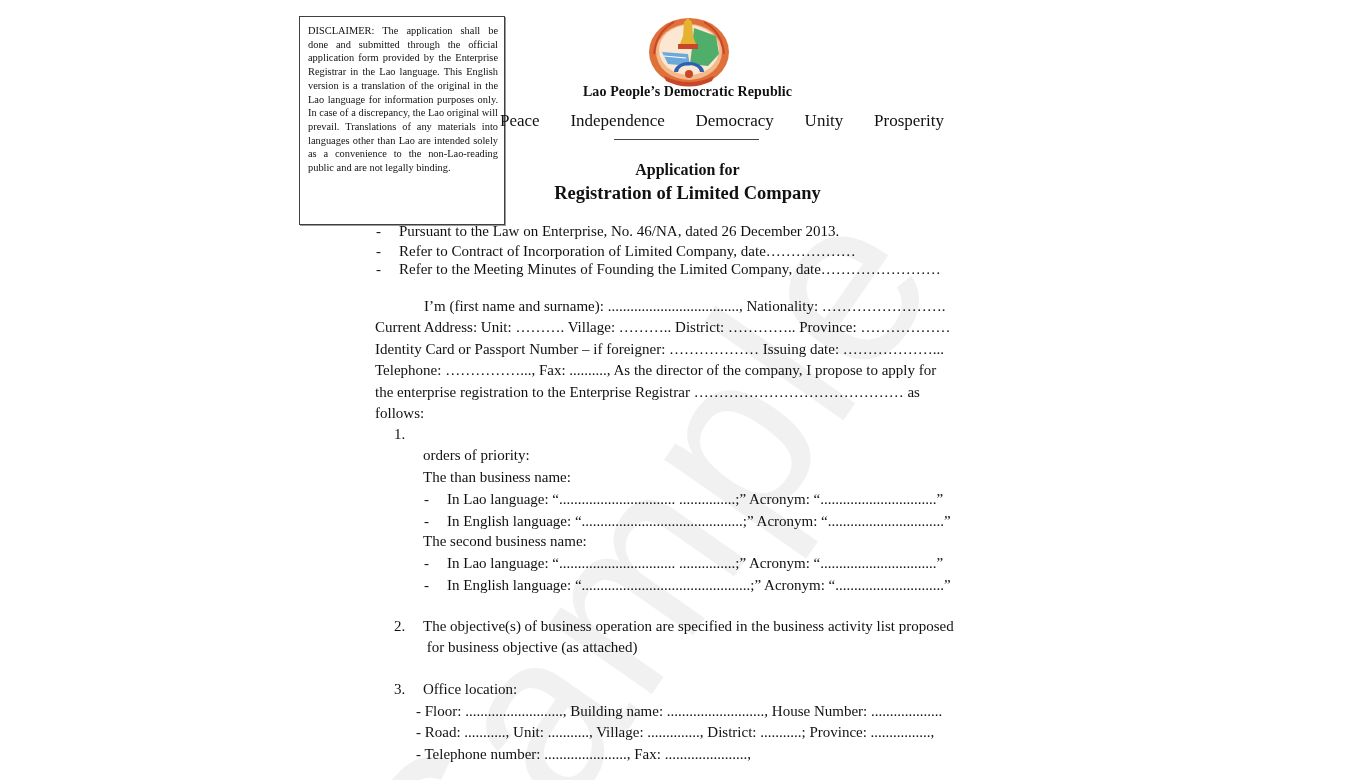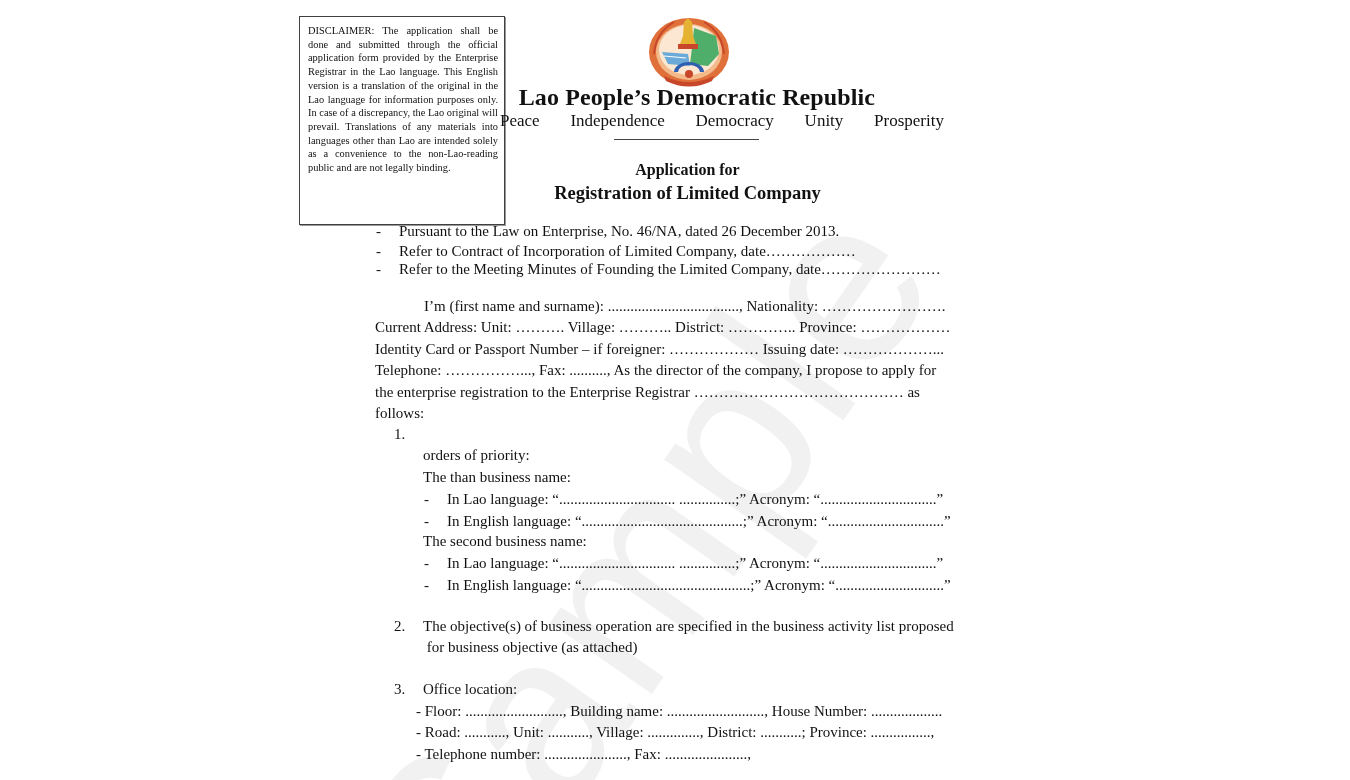--- a/index.html
+++ b/index.html
@@ -67,24 +67,23 @@
     }
     .header {
       position: absolute;
       left: 500px;
       width: 375px;
       text-align: center;
       z-index: 2;
     }
     .country {
       top: 84px;
-      font-size: 24px;
+      font-size: 14px;
       font-weight: bold;
       letter-spacing: 0.1px;
-      text-align: right;
     }
     .motto {
       top: 111px;
       font-size: 17px;
       word-spacing: 6px;
     }
     .sep {
       position: absolute;
       left: 614px;
       top: 139px;

